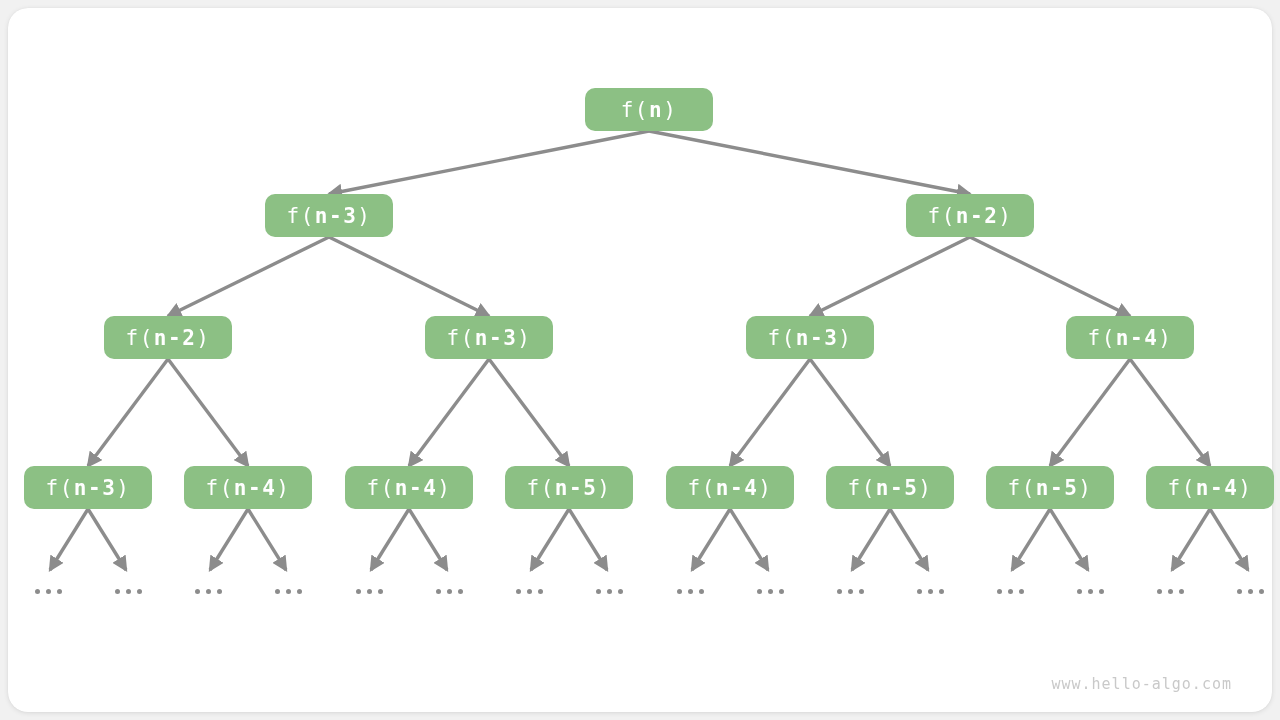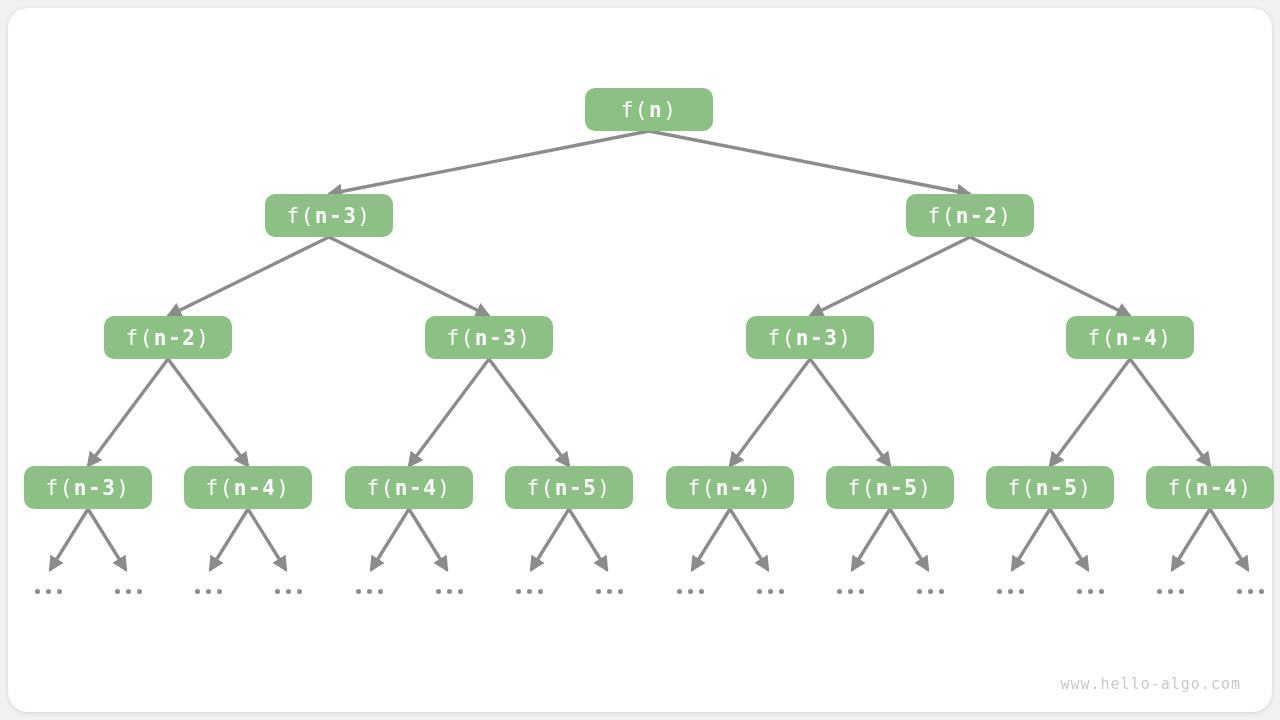--- a/index.html
+++ b/index.html
@@ -53,21 +53,21 @@
     height: 6px;
   }
   .ellipsis .dot {
     width: 5px;
     height: 5px;
     border-radius: 50%;
     background: var(--arrow, #8c8c8c);
   }
   .watermark {
     position: absolute;
-    right: 31px;
+    right: 40px;
     bottom: 19px;
     font-size: 15px;
     letter-spacing: 1px;
     color: var(--watermark-text, #c9c9c9);
     user-select: none;
   }
 </style>
 </head>
 <body>
 

